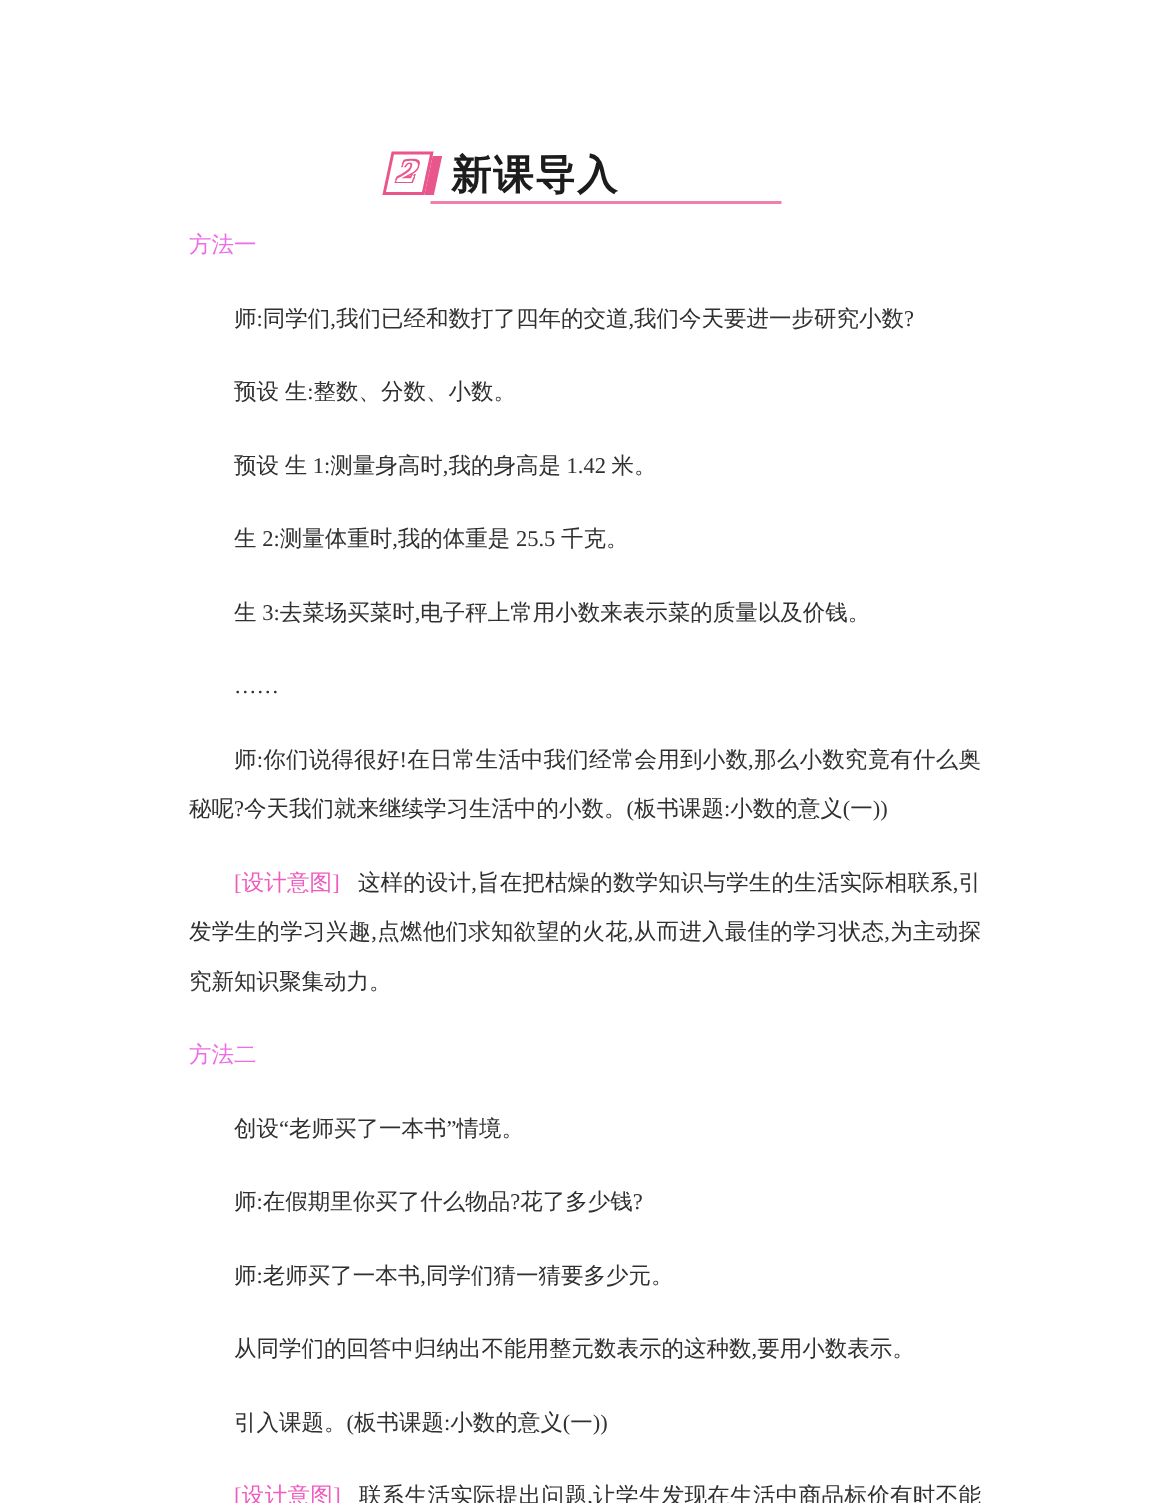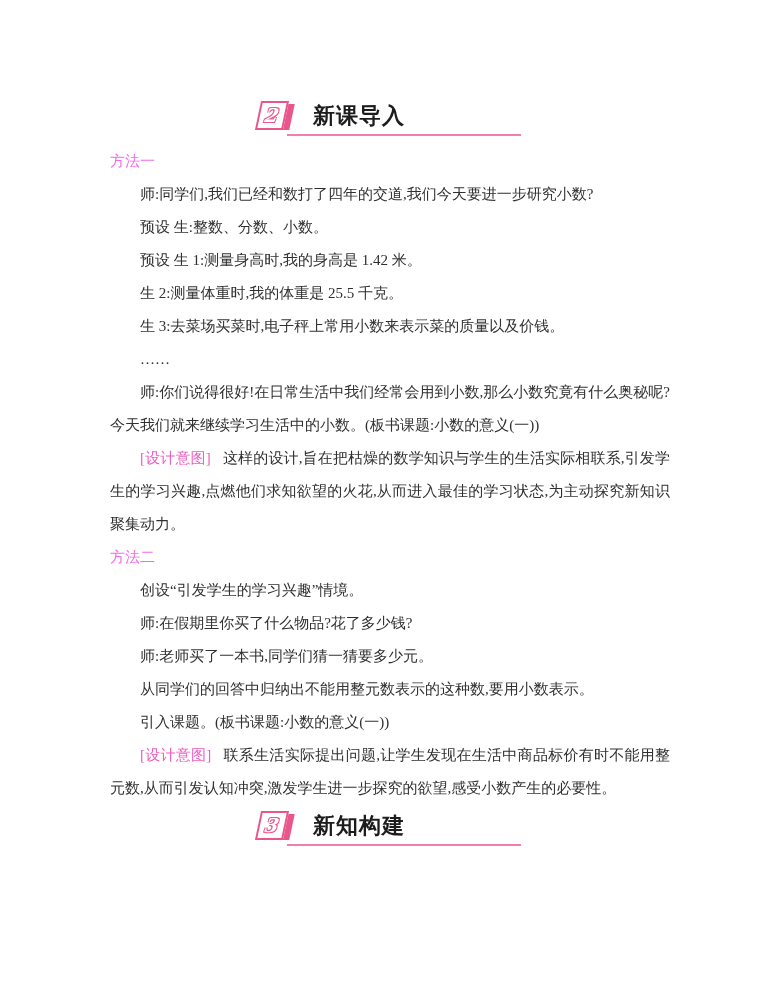--- a/index.html
+++ b/index.html
@@ -57,40 +57,40 @@
     color: #ffffff;
     text-shadow:
       -1px -1px 0 var(--accent-pink, #e9568c),
        1px -1px 0 var(--accent-pink, #e9568c),
       -1px  1px 0 var(--accent-pink, #e9568c),
        1px  1px 0 var(--accent-pink, #e9568c);
   }
   .sec-title {
     font-family: Liberation Sans, sans-serif;
     font-weight: bold;
-    font-size: 22px;
+    font-size: 27px;
     color: #1c1c1c;
     letter-spacing: 1px;
-    margin-left: 18px;
+    margin-left: 6px;
   }
   .sec-underline {
     position: absolute;
     left: 29px;
     bottom: -4px;
     width: 234px;
     height: 2px;
     background: var(--underline-pink, #f07fae);
   }
   
   .content {
     margin: 13px 110px 0 110px;
     width: 560px;
   }
   .content p {
-    margin: 0;
+    margin: 16px;
     line-height: 33px;
     text-align: justify;
   }
   .para { text-indent: 2em; }
   .method-heading {
     text-indent: 0;
     color: var(--method-magenta, #ee6ce6);
   }
   .intent-label {
     color: var(--intent-magenta, #ef5bbf);
@@ -121,21 +121,21 @@
     <p class="para">预设 生:整数、分数、小数。</p>
     <p class="para">预设 生 1:测量身高时,我的身高是 1.42 米。</p>
     <p class="para">生 2:测量体重时,我的体重是 25.5 千克。</p>
     <p class="para">生 3:去菜场买菜时,电子秤上常用小数来表示菜的质量以及价钱。</p>
     <p class="para">……</p>
     <p class="para">师:你们说得很好!在日常生活中我们经常会用到小数,那么小数究竟有什么奥秘呢?今天我们就来继续学习生活中的小数。(板书课题:小数的意义(一))</p>
 
     <p class="para"><span class="intent-label">[设计意图]</span><span>这样的设计,旨在把枯燥的数学知识与学生的生活实际相联系,引发学生的学习兴趣,点燃他们求知欲望的火花,从而进入最佳的学习状态,为主动探究新知识聚集动力。</span></p>
 
     <p class="method-heading">方法二</p>
-    <p class="para">创设“引发学生的学习兴趣”情境。</p>
+    <p class="para">创设“老师买了一本书”情境。</p>
     <p class="para">师:在假期里你买了什么物品?花了多少钱?</p>
     <p class="para">师:老师买了一本书,同学们猜一猜要多少元。</p>
     <p class="para">从同学们的回答中归纳出不能用整元数表示的这种数,要用小数表示。</p>
     <p class="para">引入课题。(板书课题:小数的意义(一))</p>
 
     <p class="para"><span class="intent-label">[设计意图]</span><span>联系生活实际提出问题,让学生发现在生活中商品标价有时不能用整元数,从而引发认知冲突,激发学生进一步探究的欲望,感受小数产生的必要性。</span></p>
 
   </div>
 
   <div class="sec-header header-bottom">

